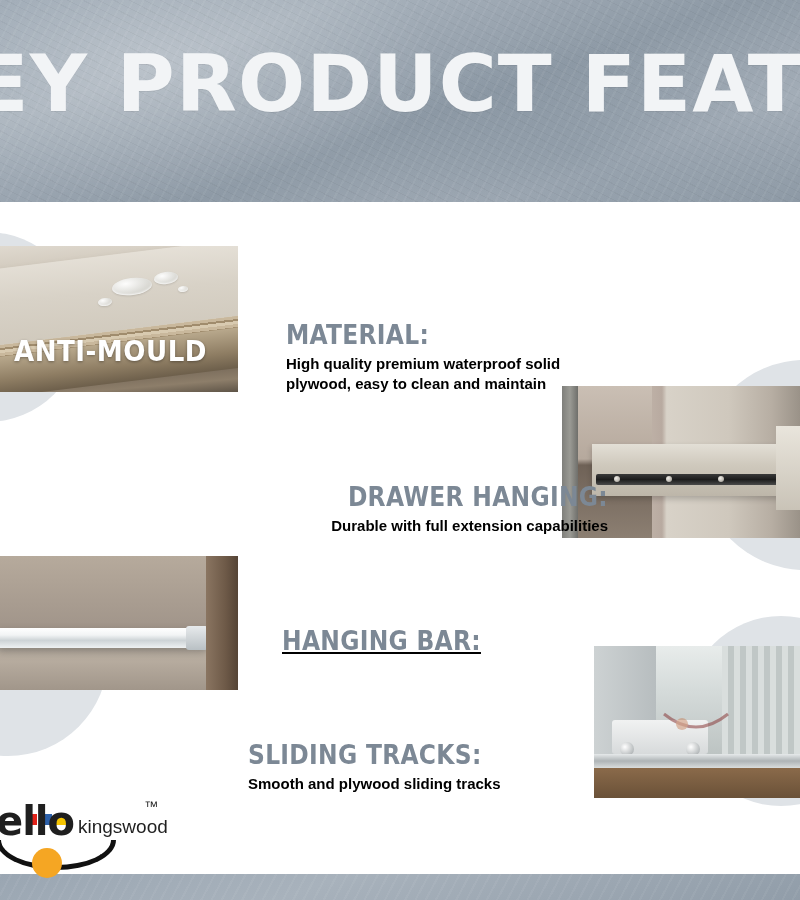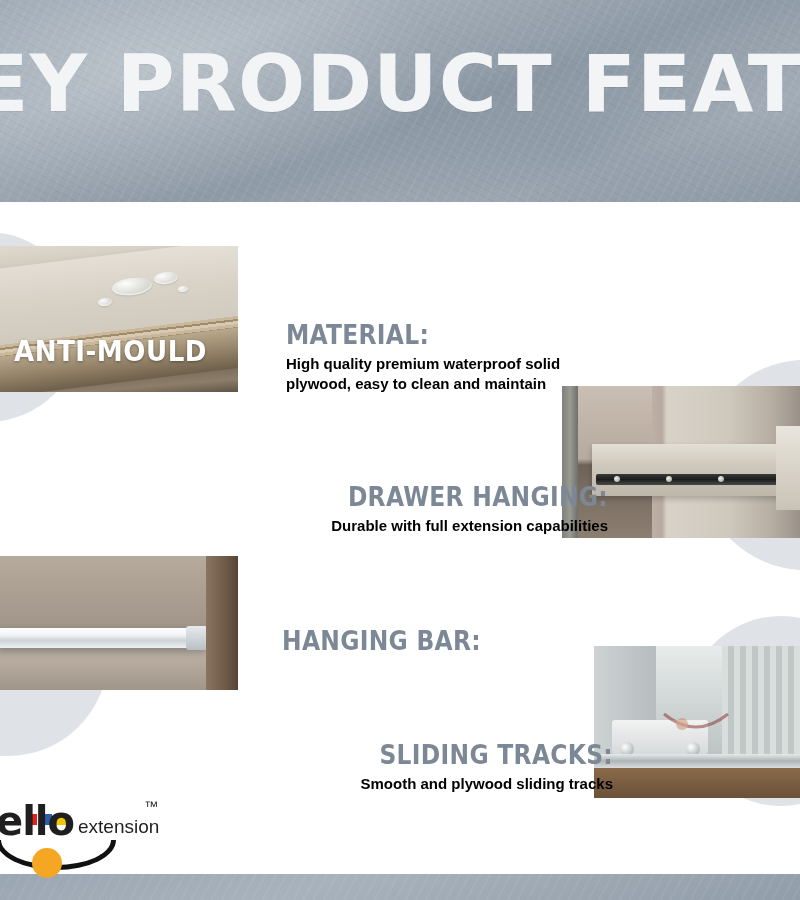--- a/index.html
+++ b/index.html
@@ -253,22 +253,22 @@
   .feature-desc {
     font-family: "Liberation Sans", sans-serif;
     font-weight: bold;
     font-size: 15px;
     color: #000000;
     line-height: 1.32;
     margin: 0;
   }
   .f-material { left: 246px; top: 320px; width: 330px; text-align: left; }
   .f-slides   { left: 200px; top: 482px; width: 368px; text-align: right; }
-  .f-hanging  { left: 242px; top: 626px; width: 330px; text-align: left; }
-  .f-tracks   { left: 201px; top: 740px; width: 372px; text-align: right; }
+  .f-hanging  { left: 242px; top: 626px; width: 330px; text-align: left; text-decoration: underline; }
+  .f-tracks   { left: 208px; top: 740px; width: 372px; }
 
   
   .logo {
     position: absolute;
     left: -4px; top: 796px;
     width: 200px; height: 76px;
     z-index: 3;
   }
   .logo-word {
     position: absolute; left: 0; top: 2px;
@@ -388,20 +388,20 @@
   <div class="feature f-tracks">
     <p class="feature-title">SLIDING TRACKS:</p>
     <p class="feature-desc">Smooth and plywood sliding tracks</p>
   </div>
 
   <div class="logo">
     <div class="logo-sq logo-sq-red"></div>
     <div class="logo-sq logo-sq-blue"></div>
     <div class="logo-sq logo-sq-yellow"></div>
     <div class="logo-word">ello</div>
-    <div class="logo-brand">extension</div>
+    <div class="logo-brand">kingswood</div>
     <div class="logo-tm">™</div>
     <div class="logo-smile"></div>
     <div class="logo-dot"></div>
   </div>
 
   <div class="footer-band"></div>
 </div>
 
 </body></html>

